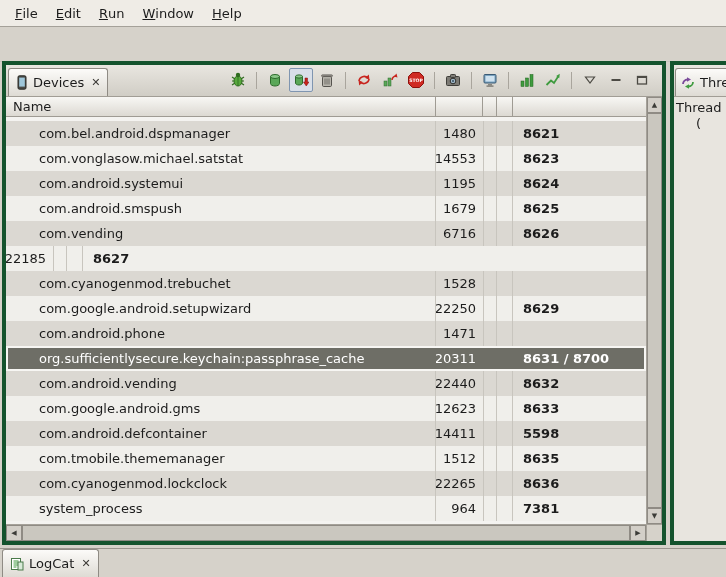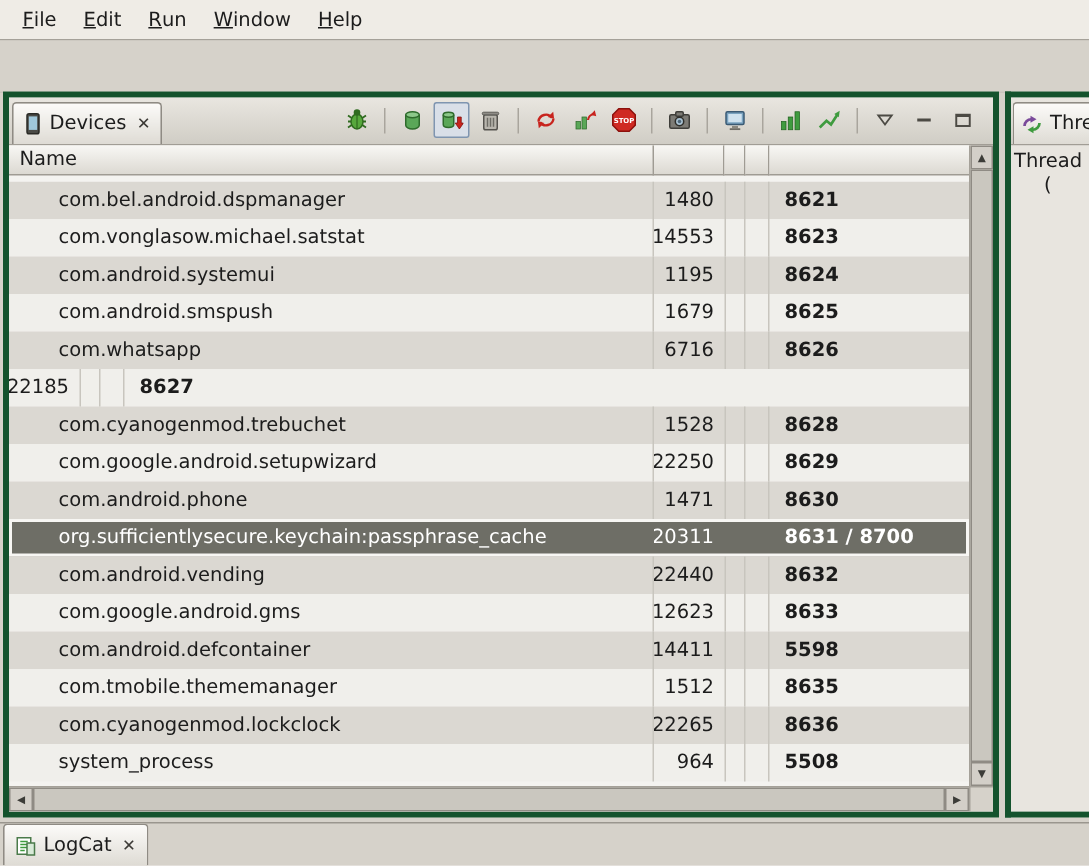--- a/index.html
+++ b/index.html
@@ -242,52 +242,50 @@
             <div class="cell cell-port">8624</div>
           </div>
           <div class="trow">
             <div class="cell cell-name">com.android.smspush</div>
             <div class="cell cell-pid">1679</div>
             <div class="cell cell-c3"></div>
             <div class="cell cell-c4"></div>
             <div class="cell cell-port">8625</div>
           </div>
           <div class="trow">
-            <div class="cell cell-name">com.whatsapp</div>
+            <div class="cell cell-name">com.vending</div>
             <div class="cell cell-pid">6716</div>
             <div class="cell cell-c3"></div>
             <div class="cell cell-c4"></div>
             <div class="cell cell-port">8626</div>
           </div>
           <div class="trow">
             <div class="cell cell-pid">22185</div>
             <div class="cell cell-c3"></div>
             <div class="cell cell-c4"></div>
             <div class="cell cell-port">8627</div>
           </div>
           <div class="trow">
             <div class="cell cell-name">com.cyanogenmod.trebuchet</div>
             <div class="cell cell-pid">1528</div>
             <div class="cell cell-c3"></div>
             <div class="cell cell-c4"></div>
-            <div class="cell cell-port">8628</div>
           </div>
           <div class="trow">
             <div class="cell cell-name">com.google.android.setupwizard</div>
             <div class="cell cell-pid">22250</div>
             <div class="cell cell-c3"></div>
             <div class="cell cell-c4"></div>
             <div class="cell cell-port">8629</div>
           </div>
           <div class="trow">
             <div class="cell cell-name">com.android.phone</div>
             <div class="cell cell-pid">1471</div>
             <div class="cell cell-c3"></div>
             <div class="cell cell-c4"></div>
-            <div class="cell cell-port">8630</div>
           </div>
           <div class="trow selected">
             <div class="cell cell-name">org.sufficientlysecure.keychain:passphrase_cache</div>
             <div class="cell cell-pid">20311</div>
             <div class="cell cell-c3"></div>
             <div class="cell cell-c4"></div>
             <div class="cell cell-port">8631 / 8700</div>
           </div>
           <div class="trow">
             <div class="cell cell-name">com.android.vending</div>
@@ -322,21 +320,21 @@
             <div class="cell cell-pid">22265</div>
             <div class="cell cell-c3"></div>
             <div class="cell cell-c4"></div>
             <div class="cell cell-port">8636</div>
           </div>
           <div class="trow">
             <div class="cell cell-name">system_process</div>
             <div class="cell cell-pid">964</div>
             <div class="cell cell-c3"></div>
             <div class="cell cell-c4"></div>
-            <div class="cell cell-port">5508</div>
+            <div class="cell cell-port">7381</div>
           </div>
         </div>
 
       <div class="vscroll">
         <div class="sb-arrow sb-up">▲</div>
         <div class="vthumb"></div>
         <div class="sb-arrow sb-down">▼</div>
       </div>
       <div class="hscroll">
         <div class="sb-arrow sb-left">◀</div>

